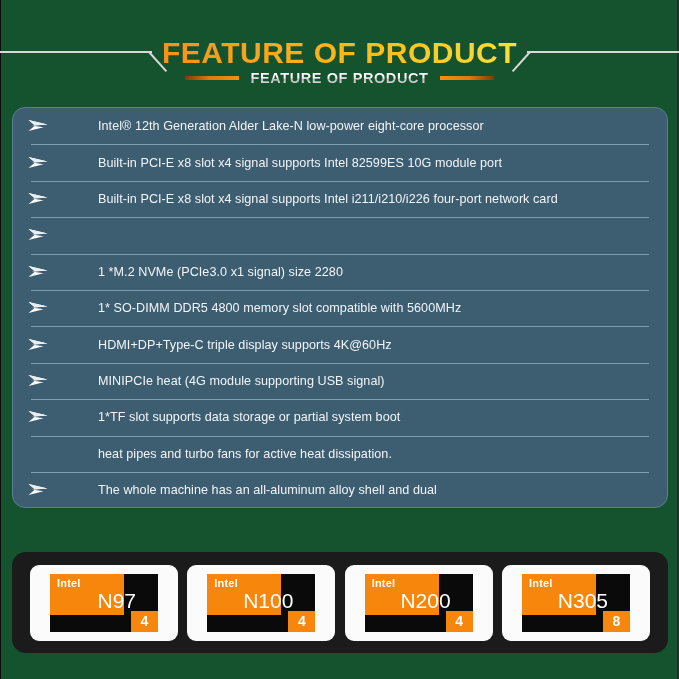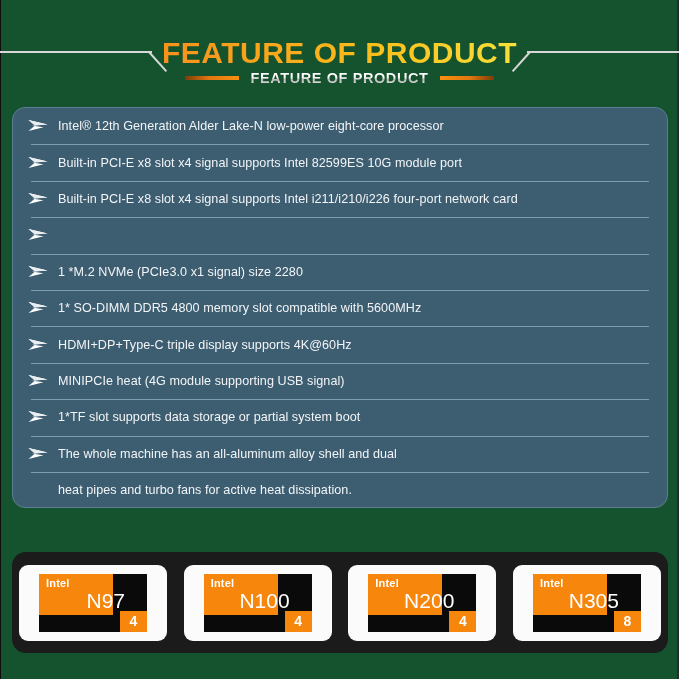--- a/index.html
+++ b/index.html
@@ -162,35 +162,36 @@
     width: 24px;
     height: 18px;
     margin-right: 7px;
   }
   .feature-text {
     font-size: 12.6px;
     color: #f2f5f7;
     letter-spacing: 0.05px;
     white-space: nowrap;
     font-family: "Liberation Sans", sans-serif;
+    margin-left: 40px;
   }
 
   
   .cpu-strip {
     position: absolute;
     left: 12px;
     top: 552px;
     width: 656px;
     height: 101px;
     background: #1b1b1b;
     border-radius: 14px;
     display: flex;
     align-items: center;
     justify-content: space-between;
-    padding: 0 7px;
+    padding: 0 18px;
     box-sizing: border-box;
   }
   .cpu-card {
     width: 148px;
     height: 76px;
     background: #fbfbfb;
     border-radius: 9px;
     display: flex;
     align-items: center;
     justify-content: center;
@@ -346,31 +347,31 @@
         <li class="feature-row">
           <span class="bullet">
             <svg width="24" height="18" viewBox="0 0 24 18">
               <path d="M1.5 4.0 L20.5 8.6 L4.5 9.6 L16.5 11.3 L1.5 15.0 L8.0 9.6 Z" fill="#ffffff"></path>
               <path d="M1.5 4.0 L20.5 8.6 L8.0 9.6 Z" fill="#e9eef1"></path>
             </svg>
           </span>
           <span class="feature-text">1*TF slot supports data storage or partial system boot</span>
         </li>
         <li class="feature-row">
-          <span class="bullet">
-            <svg width="24" height="18" viewBox="0 0 24 18">
-              <path d="M1.5 4.0 L20.5 8.6 L4.5 9.6 L16.5 11.3 L1.5 15.0 L8.0 9.6 Z" fill="#ffffff"></path>
-              <path d="M1.5 4.0 L20.5 8.6 L8.0 9.6 Z" fill="#e9eef1"></path>
-            </svg>
-          </span>
-          <span class="feature-text">The whole machine has an all-aluminum alloy shell and dual</span>
-        </li>
-        <li class="feature-row">
           <span class="bullet-empty"></span>
           <span class="feature-text">heat pipes and turbo fans for active heat dissipation.</span>
+        </li>
+        <li class="feature-row">
+          <span class="bullet">
+            <svg width="24" height="18" viewBox="0 0 24 18">
+              <path d="M1.5 4.0 L20.5 8.6 L4.5 9.6 L16.5 11.3 L1.5 15.0 L8.0 9.6 Z" fill="#ffffff"></path>
+              <path d="M1.5 4.0 L20.5 8.6 L8.0 9.6 Z" fill="#e9eef1"></path>
+            </svg>
+          </span>
+          <span class="feature-text">The whole machine has an all-aluminum alloy shell and dual</span>
         </li>
       </ul>
   </div>
 
   <div class="cpu-strip" id="cpu-strip">
       <div class="cpu-card">
         <div class="logo">
           <div class="logo-orange"></div>
           <div class="logo-brand">Intel</div>
           <div class="logo-model">N97</div>

